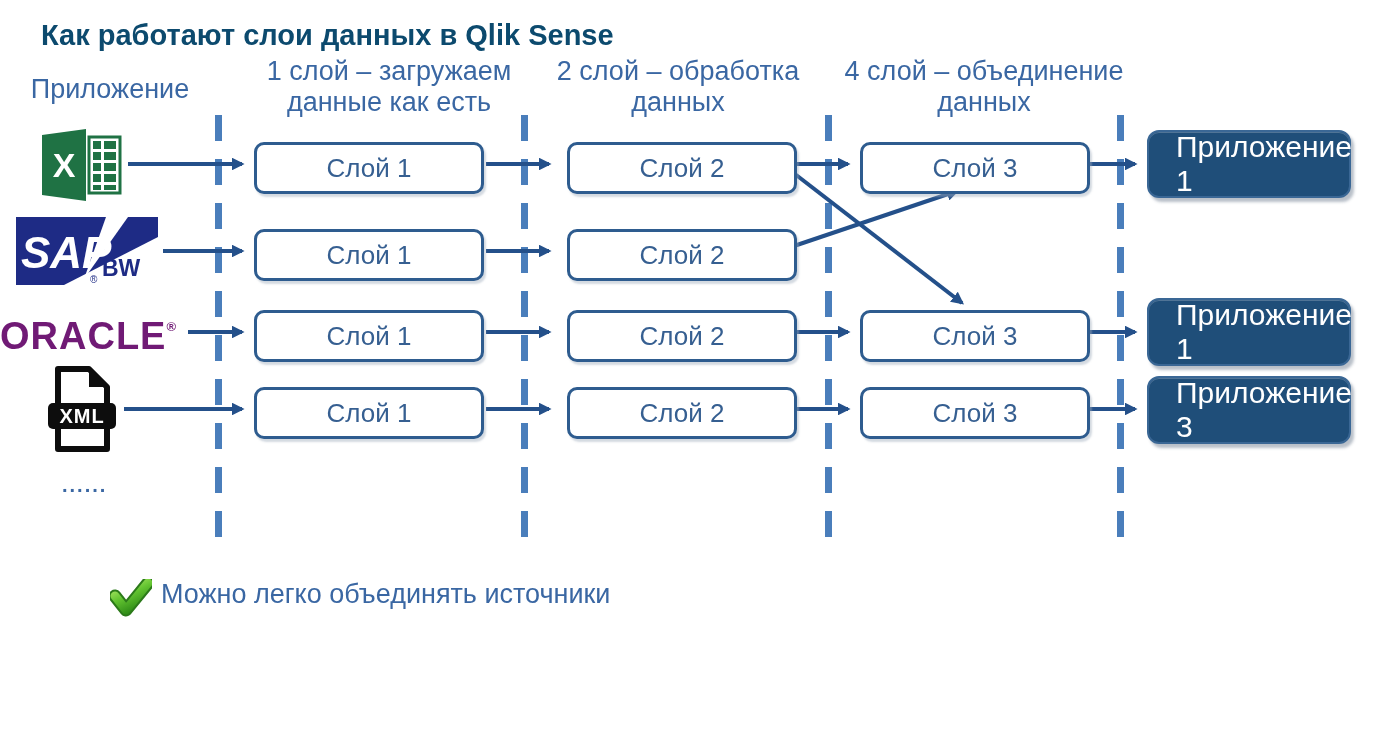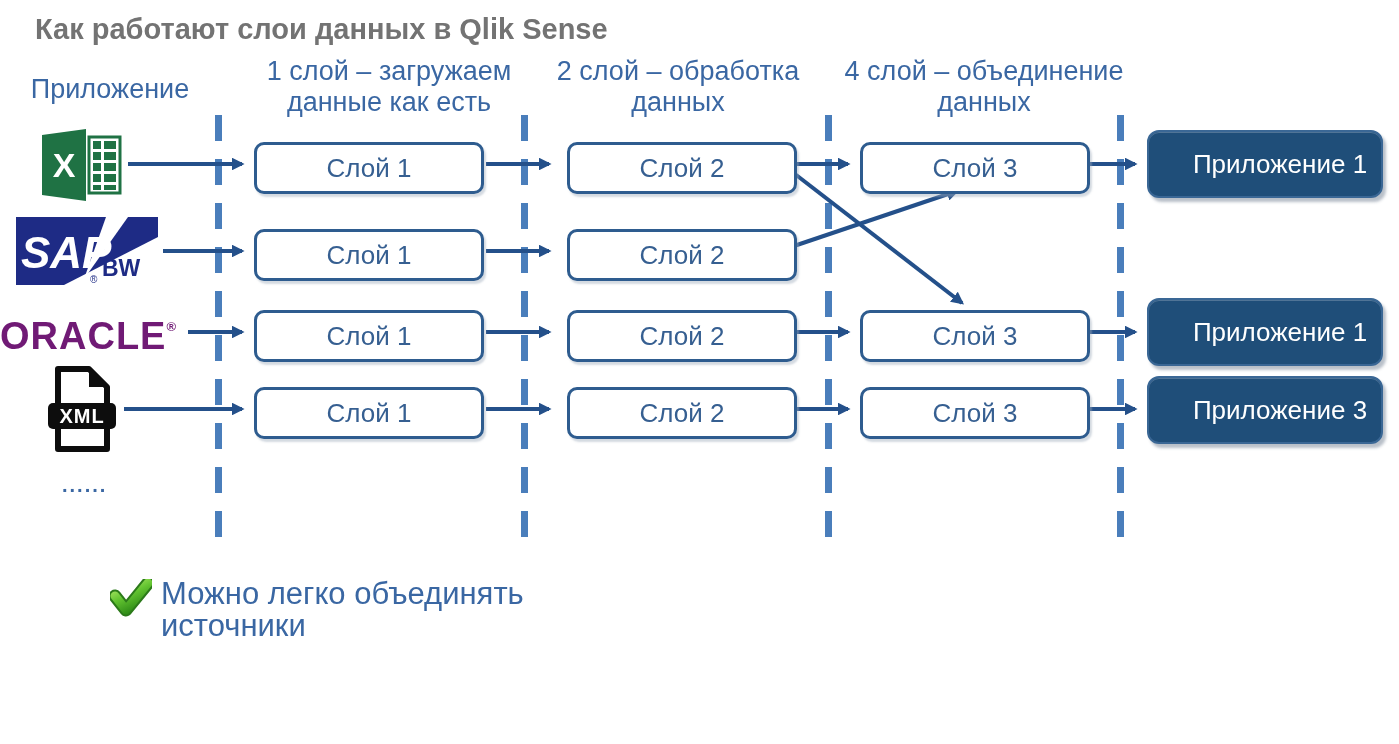--- a/index.html
+++ b/index.html
@@ -1,22 +1,22 @@
 <!DOCTYPE html>
 <html><head>
 <meta charset="utf-8">
 <style>
   html,body{margin:0;padding:0;background:#fff;}
   .canvas{
     position:relative;width:1399px;height:744px;background:#ffffff;overflow:hidden;
     font-family:"Liberation Sans","DejaVu Sans",sans-serif;
   }
   .title{
-    position:absolute;left:27px;top:5px;margin:8px;
-    font-size:29px;font-weight:bold;color:#737373;letter-spacing:0;
+    position:absolute;left:27px;top:5px;margin:14px;
+    font-size:29px;font-weight:bold;color:#0c4a6e;letter-spacing:0;
   }
   .hdr{
     position:absolute;color:#3a67a3;font-size:27px;line-height:31px;text-align:center;
   }
   .hdr-sources{left:28px;top:74px;width:164px;}
   .hdr-l1{left:250px;top:56px;width:278px;}
   .hdr-l2{left:540px;top:56px;width:276px;}
   .hdr-l3{left:826px;top:56px;width:316px;}
   .dash{
     position:absolute;top:115px;width:7px;height:438px;
@@ -25,41 +25,41 @@
   .d1{left:215px}.d2{left:521px}.d3{left:825px}.d4{left:1117px}
   .lbox{
     position:absolute;width:230px;height:52px;box-sizing:border-box;
     border:3px solid #2e5c8f;border-radius:10px;background:#fff;
     color:#365f91;font-size:26px;display:flex;align-items:center;justify-content:center;
     box-shadow:2px 3px 2px rgba(160,172,188,0.45);
   }
   .c1{left:254px}.c2{left:567px}.c3{left:860px}
   .r1{top:142px}.r2{top:229px}.r3{top:310px}.r4{top:387px}
   .app{
-    position:absolute;left:1147px;width:236px;height:68px;box-sizing:border-box;
+    position:absolute;left:1147px;width:204px;height:68px;box-sizing:border-box;
     background:#1f4e79;border:2px solid #3a6795;border-radius:12px;
-    color:#ffffff;font-size:26px;display:flex;align-items:center;justify-content:center;
+    color:#ffffff;font-size:30px;display:flex;align-items:center;justify-content:center;
     box-shadow:3px 4px 3px rgba(100,115,135,0.45), inset 0 1px 0 rgba(255,255,255,0.22);
     padding-left:30px;
   }
   .app1{top:130px}.app2{top:298px}.app3{top:376px}
   .src{position:absolute;}
   .oracle{
     position:absolute;left:0;top:315px;width:190px;
     color:#701a75;font-size:38px;font-weight:bold;letter-spacing:1px;white-space:nowrap;
   }
   .oracle sup{font-size:13px;vertical-align:18px;letter-spacing:0;}
   .dots{
     position:absolute;left:62px;top:474px;color:#3a67a3;
     font-size:20px;font-weight:bold;letter-spacing:2px;
   }
   .arrow-layer{position:absolute;left:0;top:0;pointer-events:none;}
   .benefit{
     position:absolute;left:110px;display:flex;align-items:flex-start;
-    color:#3a67a3;font-size:31px;line-height:32px;
+    color:#3a67a3;font-size:27px;line-height:32px;
   }
   .b1{top:578px}.b2{top:629px}.b3{top:675px}
   .benefit .chk{flex:0 0 auto;margin-right:9px;margin-top:1px;}
   .benefit span{display:block;max-width:512px;}
 </style>
 </head>
 <body>
 
 <div class="canvas">
 

